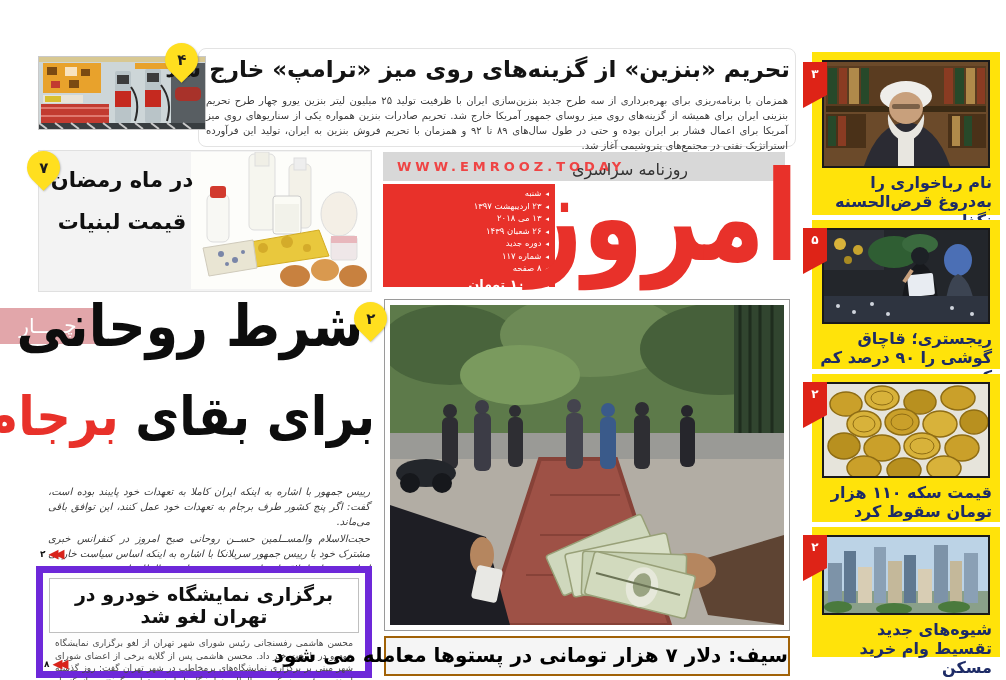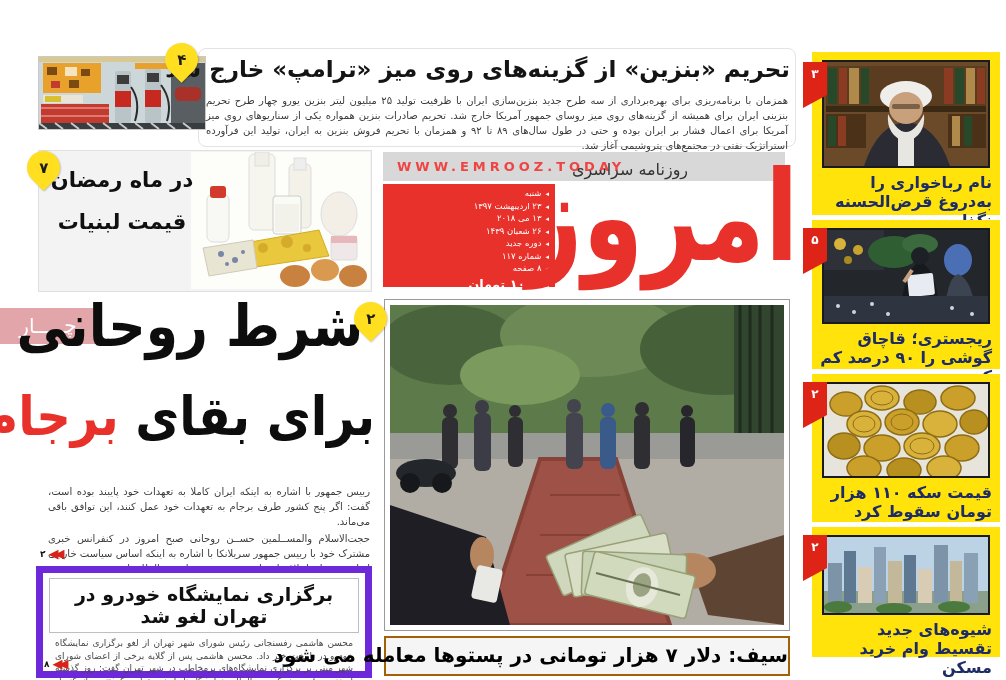--- a/index.html
+++ b/index.html
@@ -32,21 +32,21 @@
   .dairy-lines{left:8px;top:8px;width:150px;text-align:center;font-size:21px;font-weight:bold;color:#101010;line-height:42px;}
   
   .watermark{left:0;top:308px;width:96px;height:36px;background:#e2a6aa;color:#fff;font-size:20px;
              font-weight:normal;text-align:center;line-height:36px;z-index:1;letter-spacing:1px;}
   .main-h1{left:5px;top:296px;width:370px;text-align:center;font-size:52px;font-weight:900;color:#0d0d0d;
            white-space:nowrap;z-index:2;transform:scaleY(1.12);}
   .main-h2{left:5px;top:388px;width:370px;text-align:center;font-size:48px;font-weight:900;color:#0d0d0d;
            white-space:nowrap;z-index:2;transform:scaleY(1.12);}
   .main-h2 .red{color:#e8312a;}
   .main-body{left:40px;top:484px;width:330px;font-size:10px;line-height:15px;color:#3c3c3c;text-align:justify;}
-  .main-body p{margin:0 0 2px 8px;}
+  .main-body p{margin:0 0 2px 8px;font-style:italic;}
   .pageref{display:flex;align-items:center;gap:3px;}
   .pageref .num{font-size:9px;color:#111;font-weight:bold;}
   .pageref .chev{font-size:13px;color:#d8231a;letter-spacing:-4px;}
   .pr2{left:40px;top:546px;}
   .pr8{left:44px;top:656px;}
   
   .expo-box{left:36px;top:566px;width:336px;height:112px;border:7px solid #6d28d9;background:#fdfdfd;box-sizing:border-box;}
   .expo-headline{margin:5px 6px 4px 6px;border:1px solid #bfbfbf;background:#ffffff;font-size:19px;font-weight:bold;
                  text-align:center;padding:4px 0 5px 0;color:#101010;}
   .expo-body{margin:2px 12px 0 12px;font-size:9px;line-height:12.5px;text-align:justify;color:#474747;}

